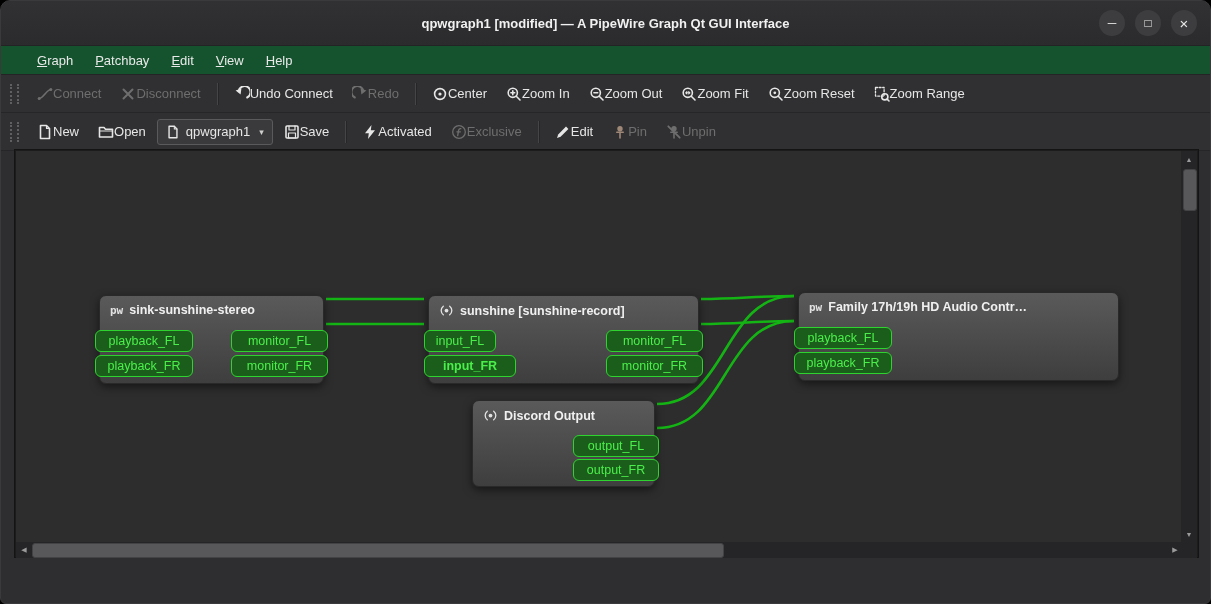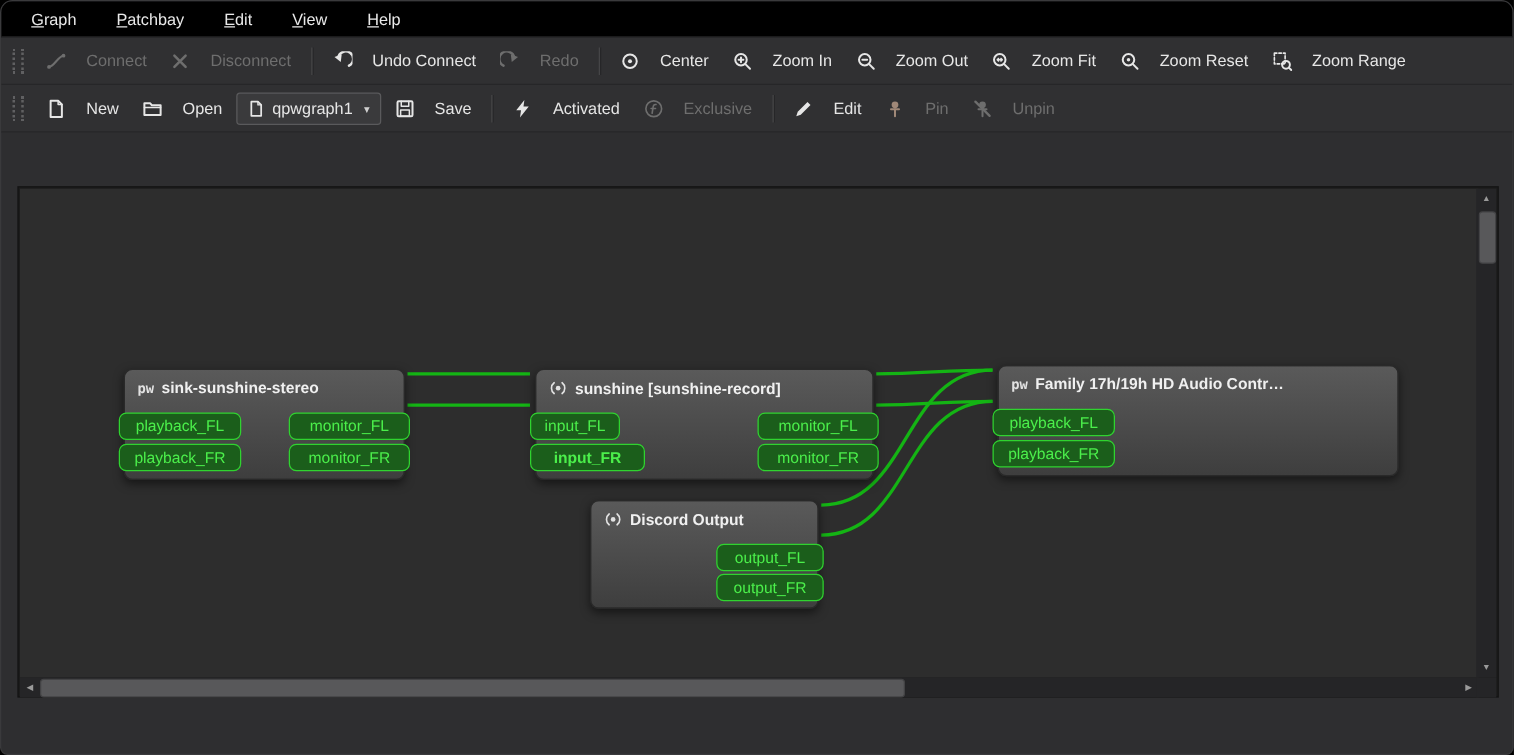--- a/index.html
+++ b/index.html
@@ -18,34 +18,34 @@
     border-bottom:1px solid #232325;
   }
   .title{font-size:13px;font-weight:bold;color:#f1f1f1;}
   .win-btns{position:absolute;right:13px;top:9px;display:flex;gap:10px;}
   .win-btn{
     width:26px;height:26px;border-radius:50%;background:#3d3d3f;color:#e9e9e9;
     display:flex;align-items:center;justify-content:center;font-size:12px;line-height:1;
   }
   
   .menubar{
-    height:28px;background:#000000;display:flex;align-items:center;
-    padding:0 14px;gap:12px;border-bottom:1px solid #242426;
+    height:28px;background:#14532d;display:flex;align-items:center;
+    padding:0 26px;gap:2px;border-bottom:1px solid #242426;
   }
   .menu-item{display:block;padding:4px 10px;color:#e9e9e9;font-size:13px;border-radius:3px;}
   .menu-item::first-letter{text-decoration:underline;}
   
   .toolbar{
     height:37px;background:#303032;display:flex;align-items:center;
     gap:3px;padding:0 6px;border-bottom:1px solid #262628;
   }
   .tb-handle{width:5px;height:20px;margin:0 7px 0 3px;
     border-left:2px dotted #606062;border-right:2px dotted #606062;}
   .tb-btn{
-    display:flex;align-items:center;gap:16px;padding:5px 8px;border-radius:3px;
+    display:flex;align-items:center;gap:0;padding:5px 8px;border-radius:3px;
     color:#e6e6e6;font-size:13px;white-space:nowrap;
   }
   .tb-btn.disabled{color:#6e6e6e;}
   .tb-sep{width:1px;height:22px;background:#454547;box-shadow:1px 0 0 #262628;margin:0 5px;}
   .tb-select{
     display:flex;align-items:center;gap:6px;padding:3px 8px;height:26px;box-sizing:border-box;
     border:1px solid #5a5a5c;border-radius:3px;background:#3a3a3c;color:#e6e6e6;font-size:13px;text-align:center;
   }
   .caret{font-size:9px;color:#cfcfcf;margin-left:3px;}
   .ic{width:16px;height:16px;flex:none;stroke:currentColor;fill:none;
@@ -191,20 +191,34 @@
     <symbol id="i-audio" viewBox="0 0 16 16">
       <path d="M4.6 3.4 A5.8 5.8 0 0 0 4.6 12.6"></path>
       <path d="M11.4 3.4 A5.8 5.8 0 0 1 11.4 12.6"></path>
       <circle cx="8" cy="8" r="2" fill="currentColor" stroke="none"></circle>
     </symbol>
   </defs>
 </svg>
 
 <div class="window">
 
+  <div class="titlebar">
+    <div class="title">qpwgraph1 [modified] — A PipeWire Graph Qt GUI Interface</div>
+    <div class="win-btns">
+      <div class="win-btn">
+          <span>─</span>
+        </div>
+      <div class="win-btn">
+          <span>□</span>
+        </div>
+      <div class="win-btn">
+          <span style="font-size:15px;">×</span>
+        </div>
+    </div>
+  </div>
 
   <div class="menubar">
     <span class="menu-item">Graph</span>
     <span class="menu-item">Patchbay</span>
     <span class="menu-item">Edit</span>
     <span class="menu-item">View</span>
     <span class="menu-item">Help</span>
   </div>
 
   <div class="toolbar">

